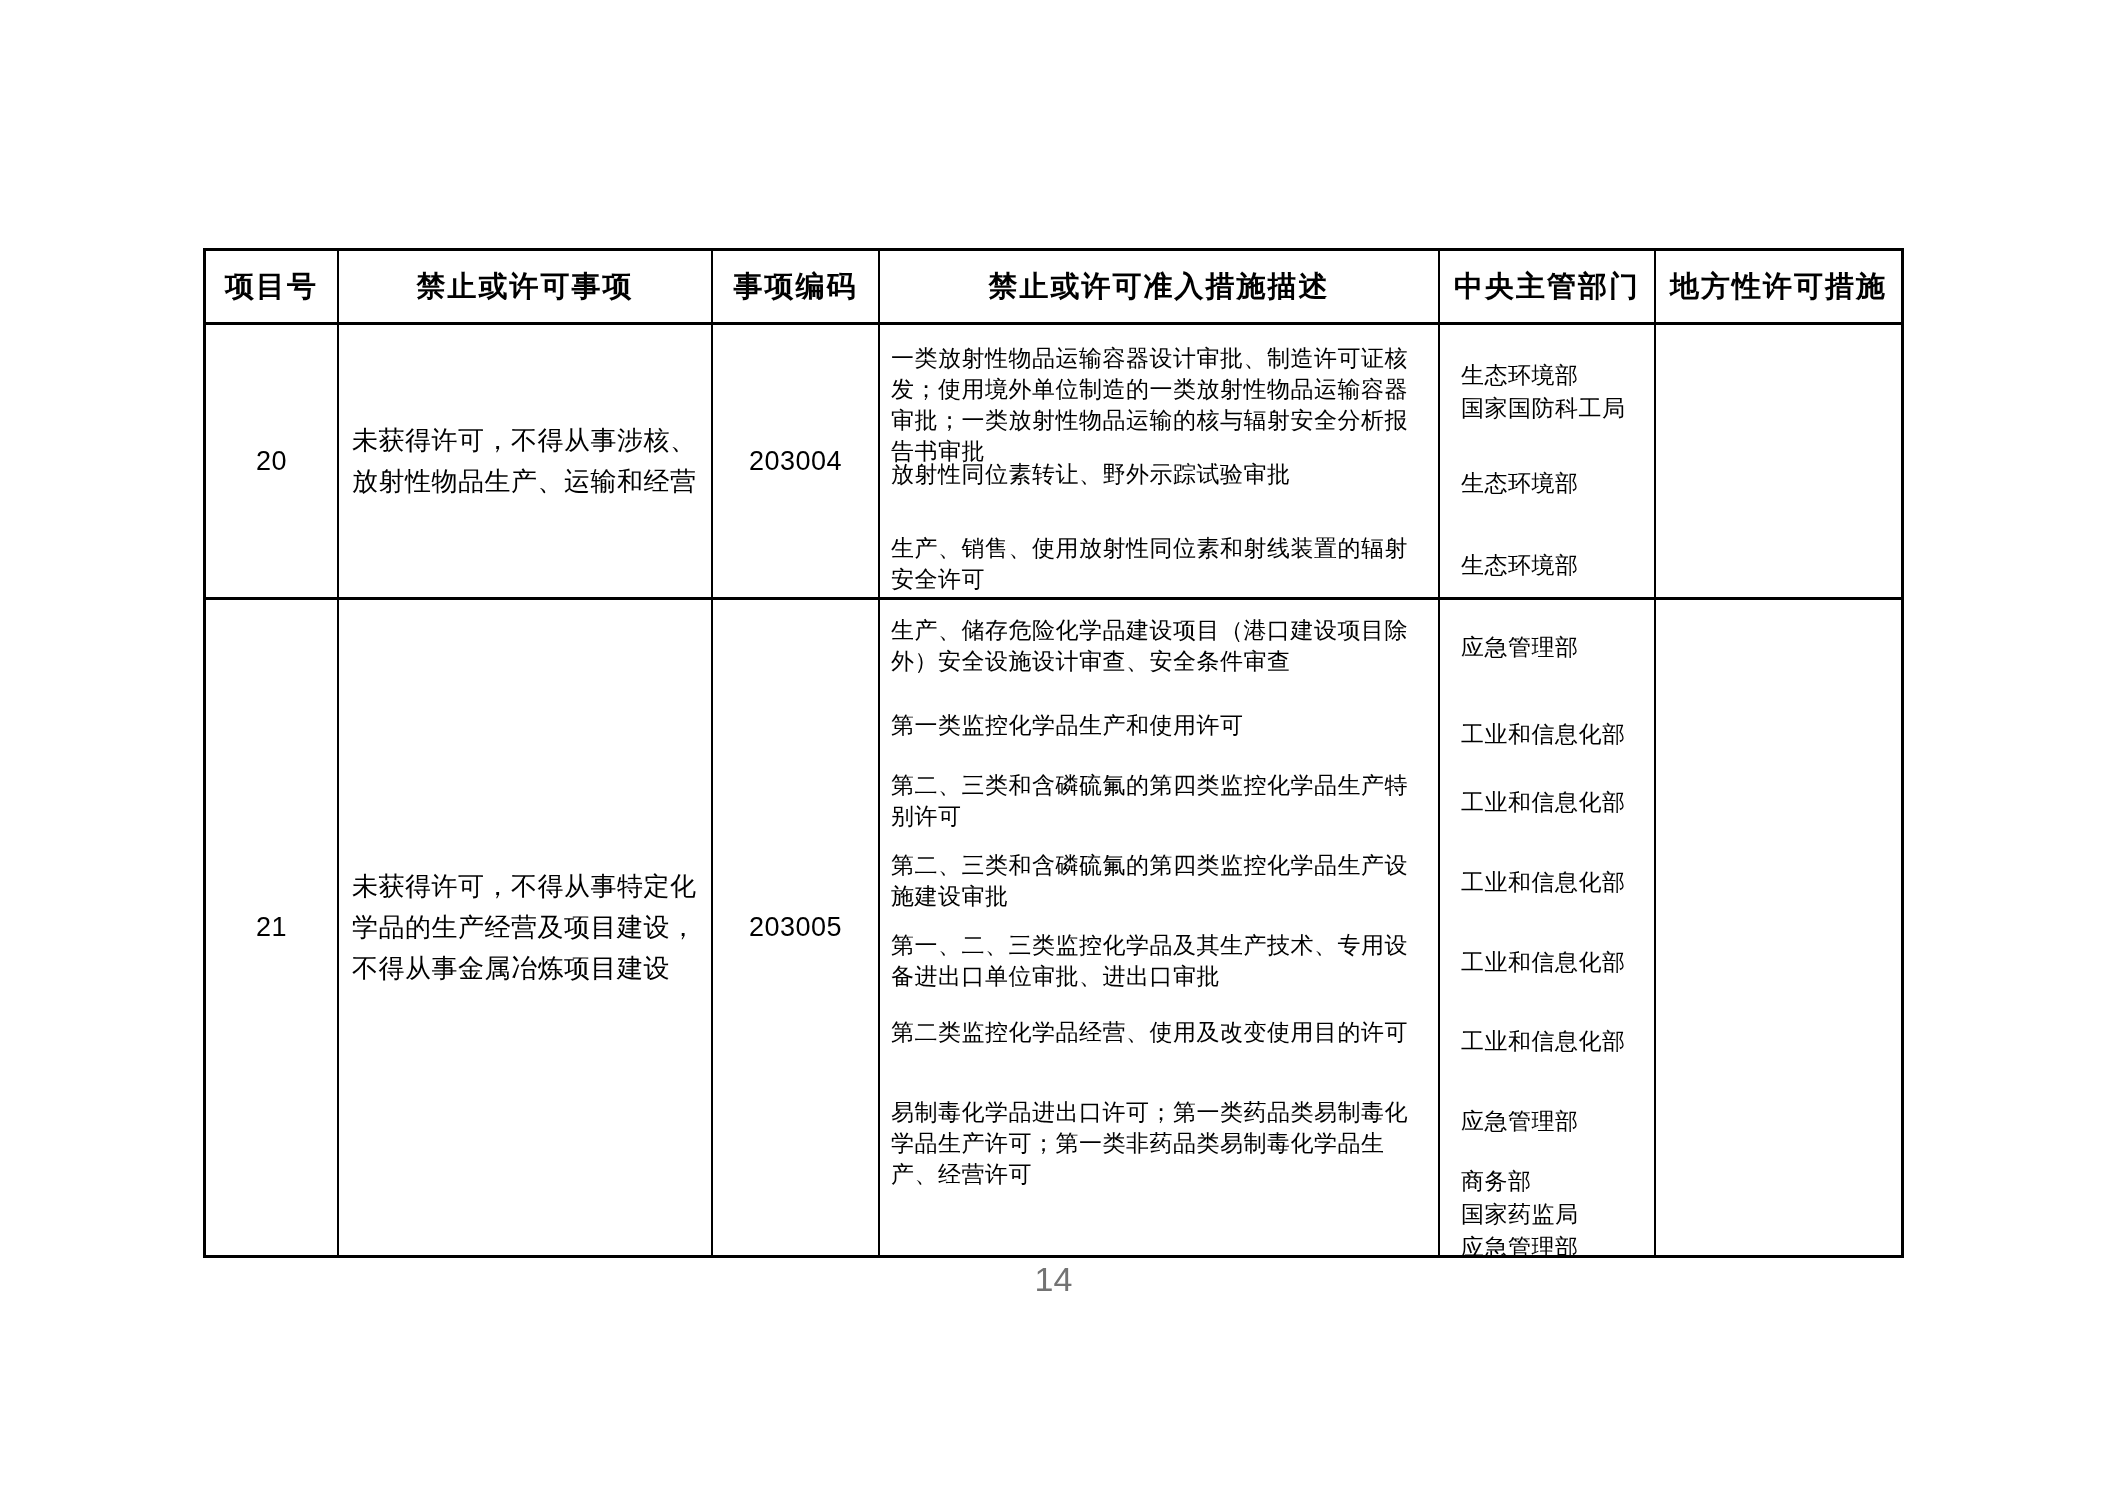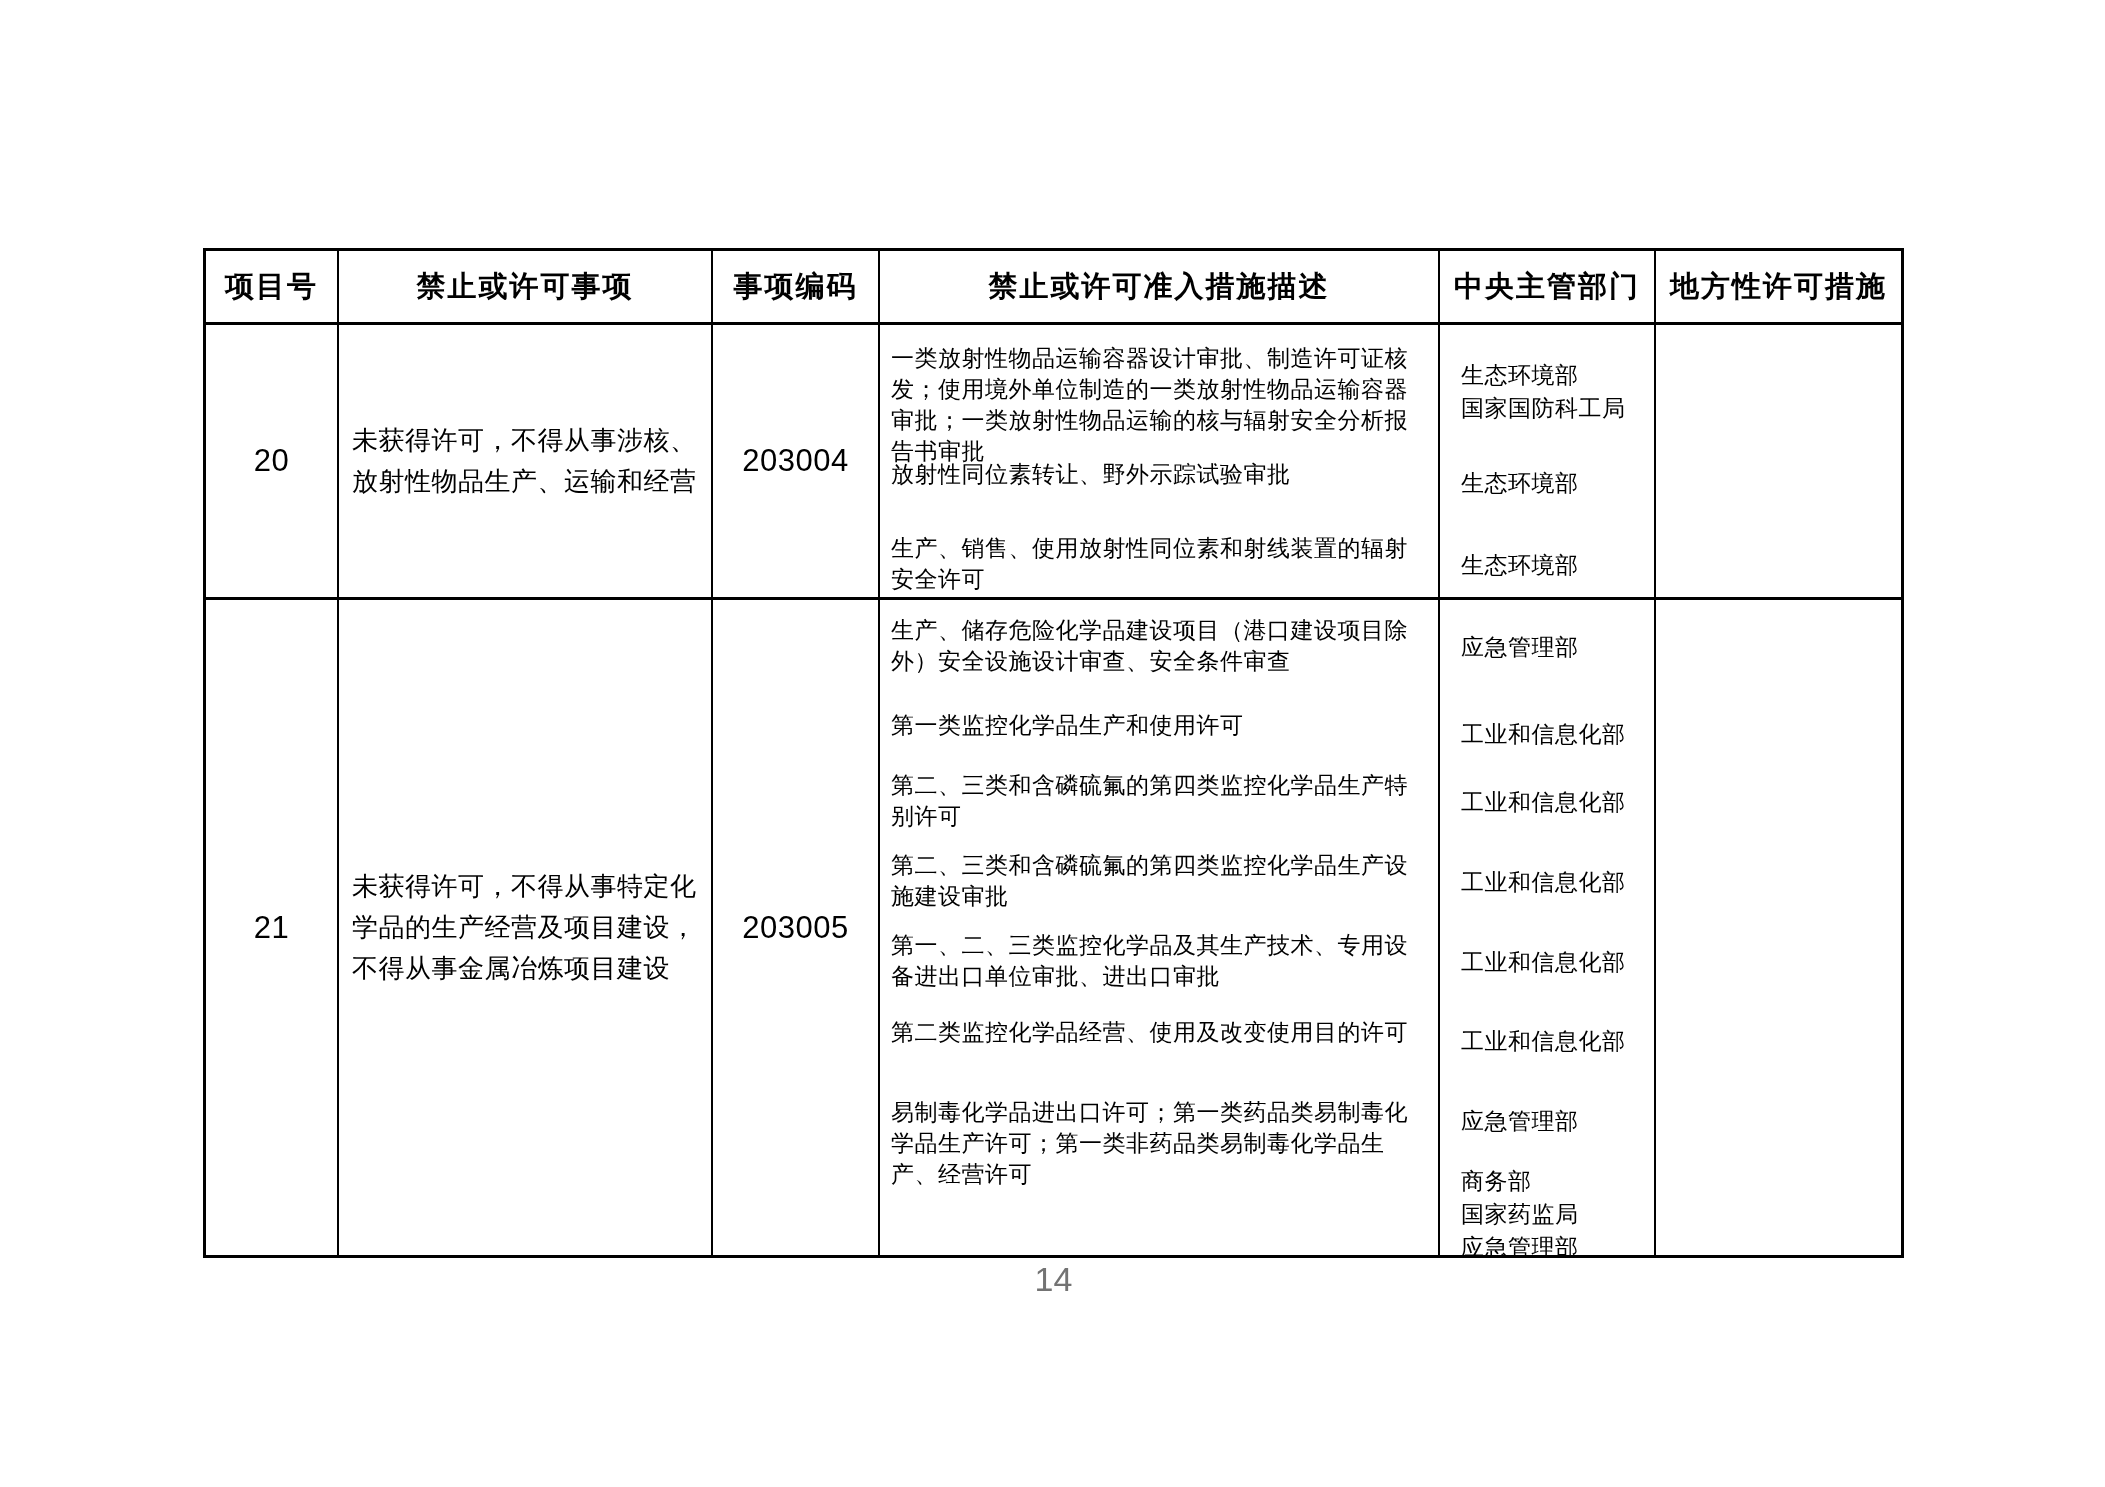--- a/index.html
+++ b/index.html
@@ -37,21 +37,21 @@
   }
   .body-row.first { border-bottom: 3px solid #000000; }
   .row20 { height: 275px; }
   .row21 { height: 655px; }
   .cell-center {
     display: flex; align-items: center; justify-content: center;
     text-align: center;
   }
   .num {
     font-family: "Liberation Sans", "DejaVu Sans", sans-serif;
-    font-size: 31px;
+    font-size: 27px;
     letter-spacing: 0.5px;
   }
   .matter {
     display: flex; align-items: center;
     padding: 16px 13px;
     font-size: 26px;
     line-height: 41px;
     letter-spacing: 0.5px;
     text-align: left;
   }

